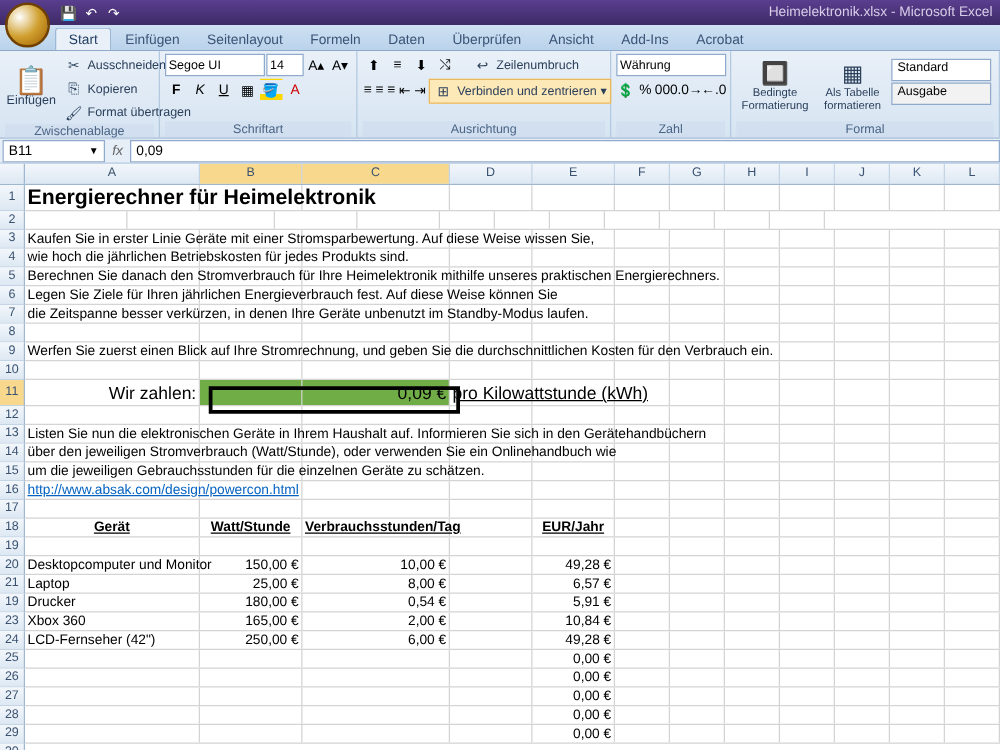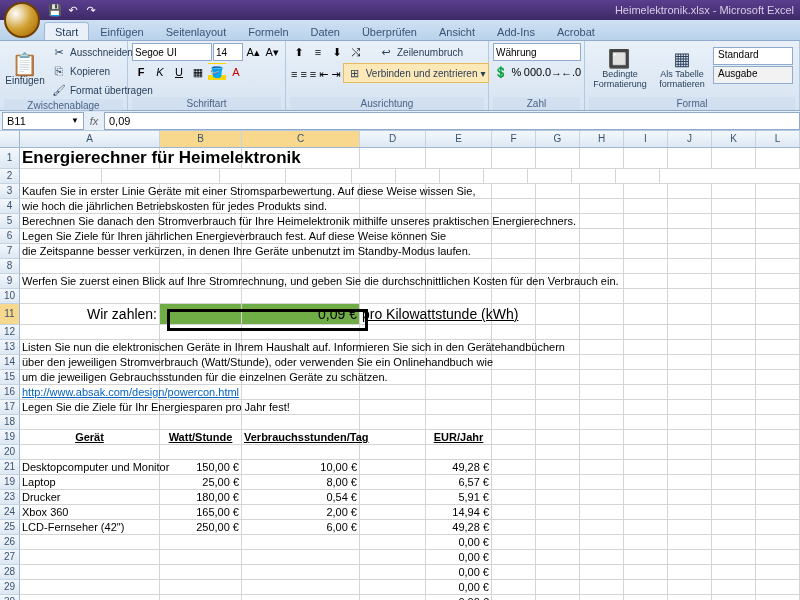--- a/index.html
+++ b/index.html
@@ -16,21 +16,21 @@
 .ribbon { height: 70px; background: linear-gradient(to bottom, #e9f0f8, #d6e4f2); border-bottom: 1px solid #8faacc; display: flex; }
 .ribbon-group { border-right: 1px solid #b3c9e0; padding: 2px 4px 0; display: flex; flex-direction: column; }
 .ribbon-group-body { flex: 1; display: flex; gap: 2px; }
 .ribbon-group-label { text-align: center; font-size: 10px; color: #4a6485; padding: 1px 0; background: rgba(200,215,235,0.4); }
 .big-btn { width: 42px; display: flex; flex-direction: column; align-items: center; justify-content: center; gap: 2px; font-size: 10px; color: #2a3f5a; padding: 2px; cursor: pointer; }
 .small-row { display: flex; flex-direction: column; gap: 1px; }
 .small-btn { display: flex; align-items: center; gap: 3px; font-size: 10px; color: #2a3f5a; padding: 1px 3px; cursor: pointer; white-space: nowrap; }
 .icon-box { width: 16px; height: 16px; display: inline-flex; align-items: center; justify-content: center; font-size: 11px; }
 .font-select { height: 18px; border: 1px solid #8faacc; background: #fff; font-size: 10px; padding: 0 2px; }
 .fmt-btn { width: 18px; height: 18px; border: 1px solid transparent; display: inline-flex; align-items: center; justify-content: center; font-size: 11px; cursor: pointer; }
-.fmt-row { display: flex; gap: 1px; align-items: flex-end; }
+.fmt-row { display: flex; gap: 1px; }
 .namebox-row { height: 20px; background: #e6eef7; border-bottom: 1px solid #b3c9e0; display: flex; align-items: center; }
 .name-box { width: 82px; height: 18px; border: 1px solid #8faacc; background: #fff; margin-left: 2px; padding: 0 4px; font-size: 11px; display: flex; align-items: center; justify-content: space-between; }
 .fx-label { width: 20px; text-align: center; font-style: italic; color: #666; }
 .formula-bar { flex: 1; height: 18px; border: 1px solid #8faacc; background: #fff; padding: 0 4px; font-size: 11px; display: flex; align-items: center; }
 .grid-area { position: relative; height: 469px; overflow: hidden; }
 .col-headers { height: 17px; display: flex; background: linear-gradient(to bottom, #f3f7fb, #dde8f3); border-bottom: 1px solid #9eb6ce; }
 .corner { width: 28px; border-right: 1px solid #9eb6ce; background: linear-gradient(to bottom, #f3f7fb, #dde8f3); }
 .col-h { border-right: 1px solid #c3d4e5; text-align: center; font-size: 10px; color: #3a5270; line-height: 16px; }
 .col-h.sel { background: #f7d88c; }
 .rows-wrap { display: flex; }
@@ -466,34 +466,20 @@
           <div class="cell" style="width: 66px;"></div>
           <div class="cell" style="width: 44px;"></div>
           <div class="cell" style="width: 44px;"></div>
           <div class="cell" style="width: 44px;"></div>
           <div class="cell" style="width: 44px;"></div>
           <div class="cell" style="width: 44px;"></div>
           <div class="cell" style="width: 44px;"></div>
           <div class="cell" style="width: 44px;"></div>
         </div>
         <div class="cell-row">
-          <div class="cell" style="width: 140px;"><span class="ctext">Legen Sie die Ziele für Ihr Energiesparen pro Jahr fest!</span></div>
-          <div class="cell" style="width: 82px;"></div>
-          <div class="cell" style="width: 118px;"></div>
-          <div class="cell" style="width: 66px;"></div>
-          <div class="cell" style="width: 66px;"></div>
-          <div class="cell" style="width: 44px;"></div>
-          <div class="cell" style="width: 44px;"></div>
-          <div class="cell" style="width: 44px;"></div>
-          <div class="cell" style="width: 44px;"></div>
-          <div class="cell" style="width: 44px;"></div>
-          <div class="cell" style="width: 44px;"></div>
-          <div class="cell" style="width: 44px;"></div>
-        </div>
-        <div class="cell-row">
           <div class="cell" style="width: 140px;"></div>
           <div class="cell" style="width: 82px;"></div>
           <div class="cell" style="width: 118px;"></div>
           <div class="cell" style="width: 66px;"></div>
           <div class="cell" style="width: 66px;"></div>
           <div class="cell" style="width: 44px;"></div>
           <div class="cell" style="width: 44px;"></div>
           <div class="cell" style="width: 44px;"></div>
           <div class="cell" style="width: 44px;"></div>
           <div class="cell" style="width: 44px;"></div>
@@ -576,21 +562,21 @@
           <div class="cell" style="width: 44px;"></div>
           <div class="cell" style="width: 44px;"></div>
           <div class="cell" style="width: 44px;"></div>
           <div class="cell" style="width: 44px;"></div>
         </div>
         <div class="cell-row">
           <div class="cell" style="width: 140px;"><span class="ctext">Xbox 360</span></div>
           <div class="cell right-al" style="width: 82px;"><span class="ctext">165,00 €</span></div>
           <div class="cell right-al" style="width: 118px;"><span class="ctext">2,00 €</span></div>
           <div class="cell" style="width: 66px;"></div>
-          <div class="cell right-al" style="width: 66px;"><span class="ctext">14,94 €</span></div>
+          <div class="cell right-al" style="width: 66px;"><span class="ctext">10,84 €</span></div>
           <div class="cell" style="width: 44px;"></div>
           <div class="cell" style="width: 44px;"></div>
           <div class="cell" style="width: 44px;"></div>
           <div class="cell" style="width: 44px;"></div>
           <div class="cell" style="width: 44px;"></div>
           <div class="cell" style="width: 44px;"></div>
           <div class="cell" style="width: 44px;"></div>
         </div>
         <div class="cell-row">
           <div class="cell" style="width: 140px;"><span class="ctext">LCD-Fernseher (42")</span></div>

